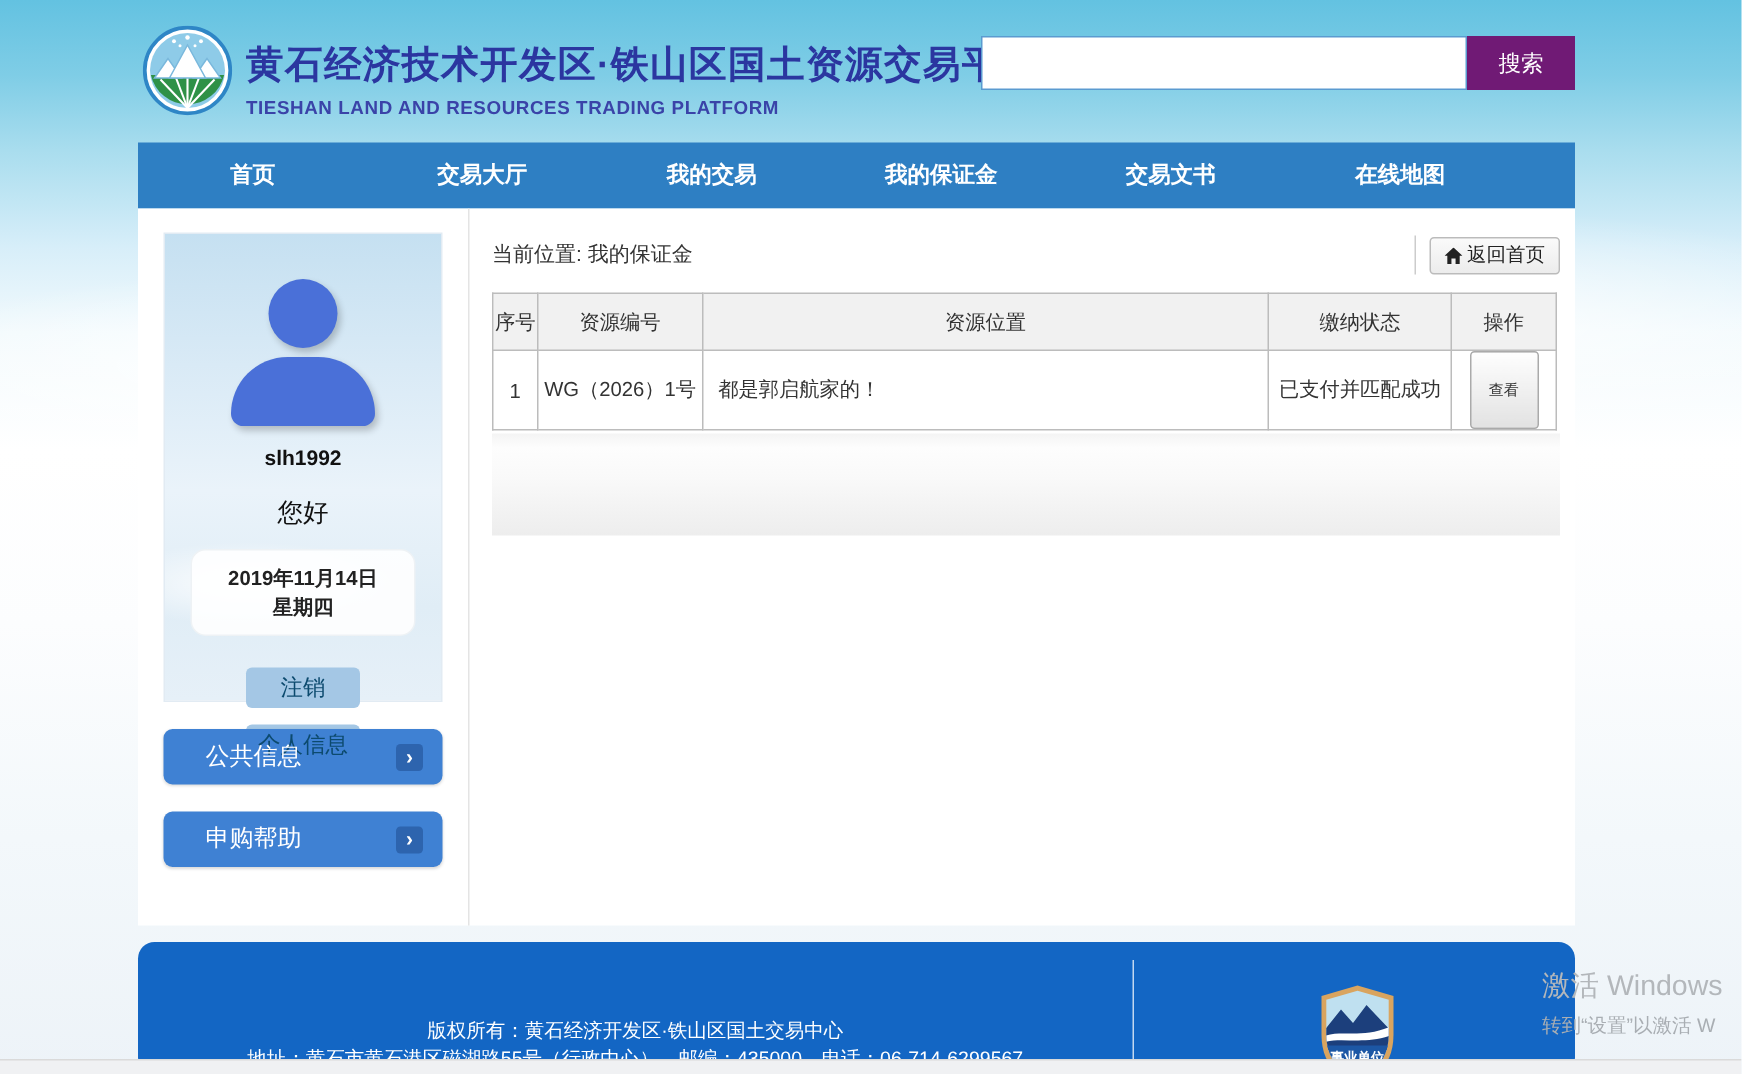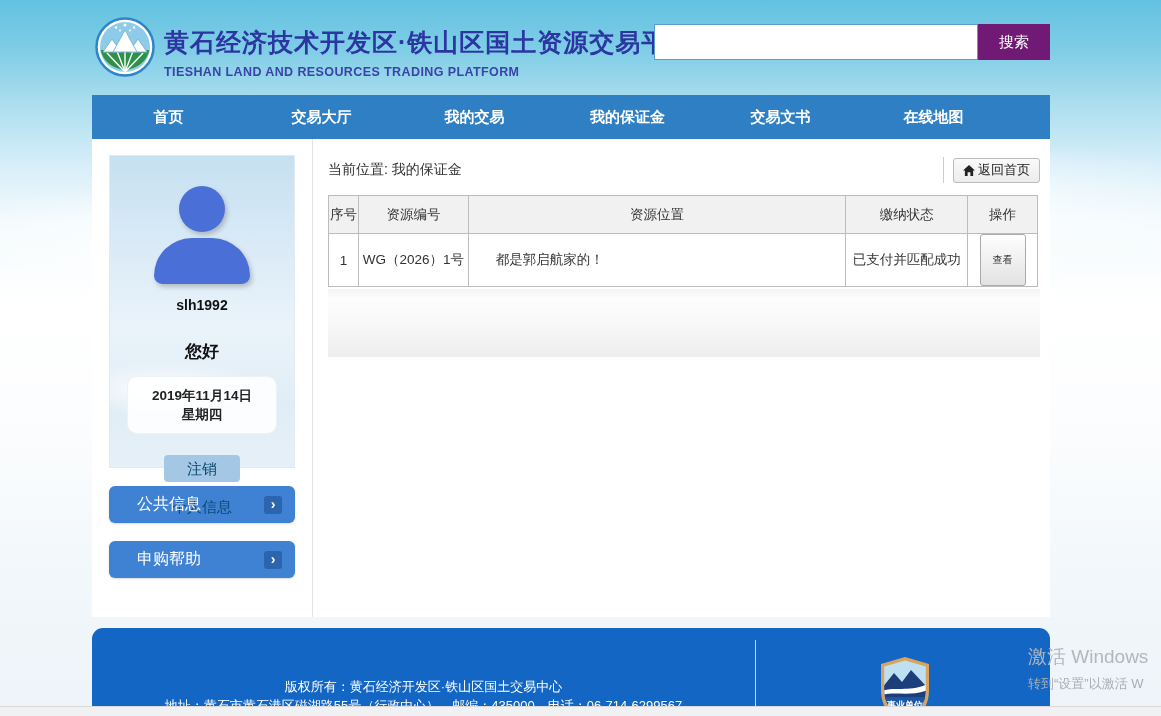--- a/index.html
+++ b/index.html
@@ -35,41 +35,41 @@
   .user-panel {
     height:313px; border:1px solid #e2ebf3; text-align:center;
     background:
       radial-gradient(ellipse 140px 40px at 30% 75%, rgba(255,255,255,.9), rgba(255,255,255,0) 70%),
       linear-gradient(180deg,#c5e0f1 0%,#d9eaf6 28%,#eaf3fa 55%,#e0edf6 80%,#e6f0f8 100%);
   }
   .avatar { width:96px; margin:30px auto 0; }
   .avatar-head { width:46px; height:46px; border-radius:50%; background:#4a70d8; margin:0 auto; box-shadow:2px 3px 5px rgba(0,0,0,.22); }
   .avatar-body { width:96px; height:46px; margin-top:6px; background:#4a70d8; border-radius:46px 46px 10px 10px; box-shadow:2px 3px 5px rgba(0,0,0,.22); }
   .uname { margin-top:13px; font-size:14px; font-weight:bold; color:#111; }
-  .greet { margin-top:27px; font-size:17px; font-weight:bold; color:#111; }
+  .greet { margin-top:17px; font-size:17px; font-weight:normal; color:#111; }
   .datebox { width:150px; margin:13px auto 0; background:rgba(255,255,255,.88); border:1px solid #eef2f5; border-radius:10px; padding:9px 4px; }
   .datebox div { font-size:13.5px; font-weight:bold; color:#222; line-height:19px; }
   .btn-light { display:block; width:76px; height:27px; margin:0 auto; border:none; border-radius:4px; background:#a4c7e5; color:#0c4a6e; font-size:15px; cursor:pointer; line-height:27px; }
   .btn-logout { margin-top:21px; }
   .btn-profile { margin-top:11px; }
   .side-btn { margin-top:18px; height:37px; border-radius:6px; background:#3f81d3; color:#fff; display:flex; align-items:center; justify-content:space-between; padding:0 13px 0 28px; font-size:16px; cursor:pointer; box-shadow:0 1px 2px rgba(0,0,0,.15); }
   .side-btn .arrow { width:18px; height:18px; border-radius:3px; background:#2d64ae; color:#fff; font-size:14px; line-height:16px; text-align:center; font-weight:bold; }
 
   main { flex:1; padding:0 10px 0 15px; }
   .crumb-row { height:56px; display:flex; align-items:center; justify-content:space-between; padding-top:6px; }
   .crumb { font-size:14px; color:#333; }
   .crumb-right { display:flex; align-items:center; }
   .vdiv { width:1px; height:26px; background:#ccc; margin-right:9px; }
   .btn-home { display:flex; align-items:center; gap:3px; height:25px; padding:0 9px; background:linear-gradient(#fafafa,#ececec); border:1px solid #bbb; border-radius:3px; font-size:13px; color:#222; cursor:pointer; }
 
   table { width:710px; border-collapse:collapse; }
   th,td { border:1px solid #bcbcbc; font-size:13.5px; color:#333; }
   th { background:#f1f1f1; height:38px; font-weight:normal; }
   td { height:42px; text-align:center; background:#fff; }
-  td.loc { text-align:left; padding-left:27px; }
+  td.loc { text-align:left; padding-left:10px; }
   .col-seq{width:30px;} .col-no{width:110px;} .col-loc{width:378px;} .col-status{width:122px;} .col-op{width:70px;}
   .btn-view { padding:18px 12px; border:1px solid #aaa; border-radius:3px; background:linear-gradient(#fefefe,#e2e2e2); font-size:10px; color:#333; cursor:pointer; }
 
   .fade-band { width:712px; height:68px; margin-top:2px; background:linear-gradient(180deg,#f4f4f4 0%,#fdfdfd 14%,#f9f9f9 45%,#ededed 100%); }
 
   
   footer { position:relative; height:88px; margin-top:11px; background:#1366c4;border-radius:11px; }
   .foot-copy { position:absolute; top:50px; left:0; width:663px; text-align:center; color:#fff; font-size:13px; }
   .foot-addr { position:absolute; top:69px; left:0; width:663px; text-align:center; color:#fff; font-size:13px; white-space:nowrap; }
   .foot-divider { position:absolute; left:663px; top:12px; bottom:-10px; width:1px; background:rgba(255,255,255,.75); }

